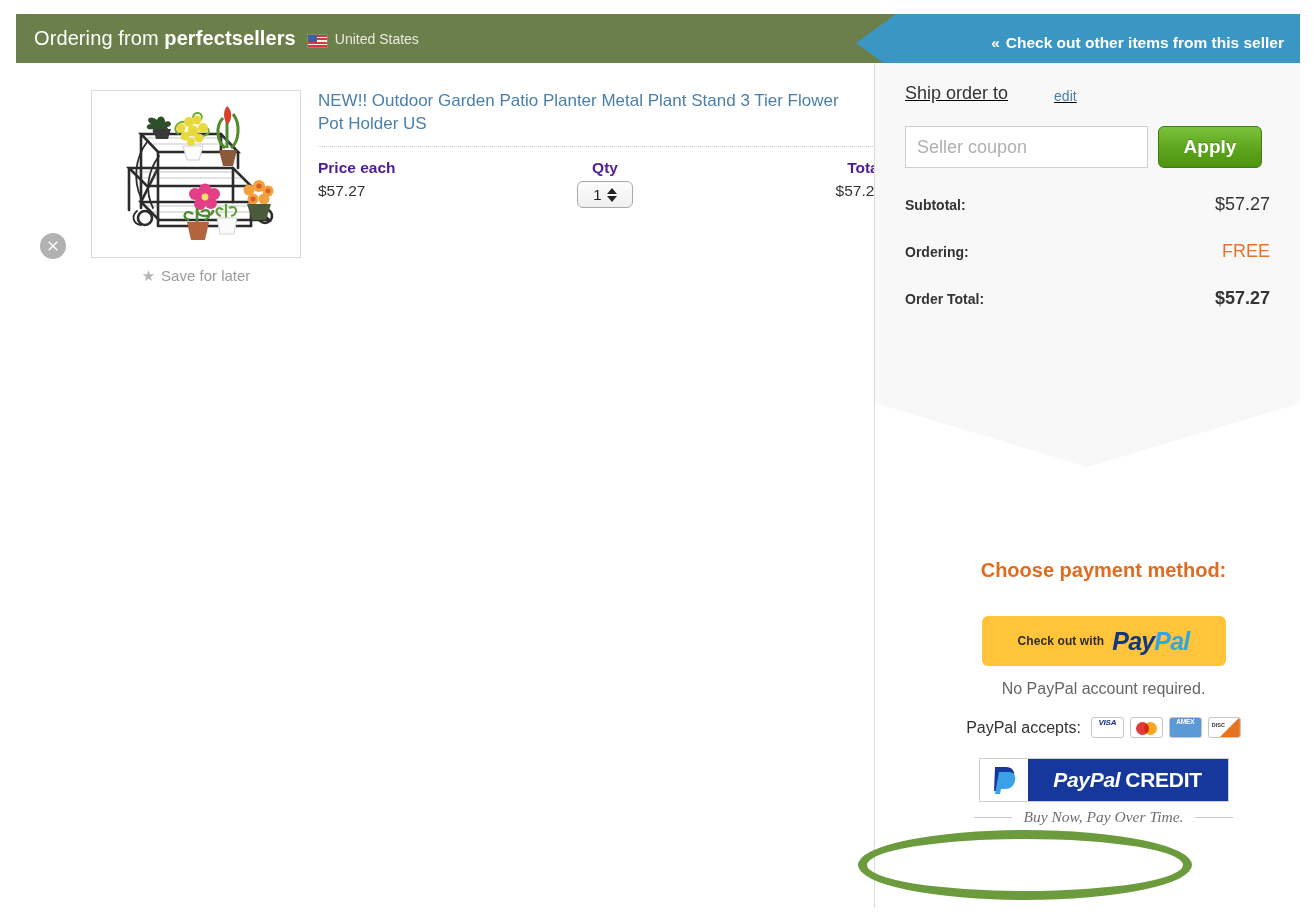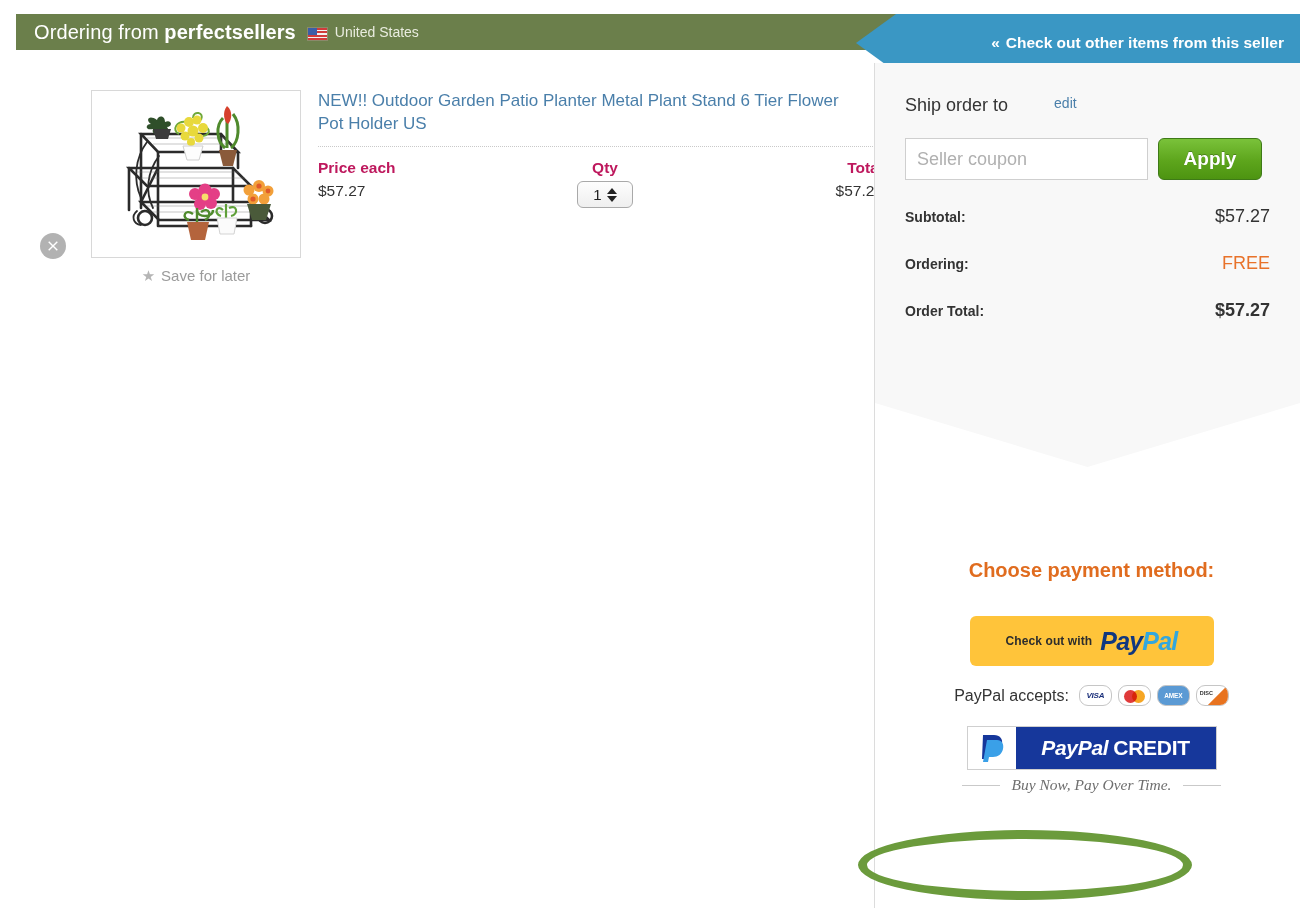--- a/index.html
+++ b/index.html
@@ -11,21 +11,21 @@
   }
   .page { position: relative; width: 1316px; height: 922px; background:#fff; }
 
   
   .header-row {
     position: absolute; left: 16px; top: 14px;
     width: 1284px; height: 49px;
   }
   .seller-bar {
     position: absolute; left: 0; top: 0;
-    width: 880px; height: 36px;
+    width: 880px; height: 49px;
     background: #6b7f4b;
     display: flex; align-items: center;
     padding-left: 18px;
   }
   .seller-bar .ord-text {
     color: #ffffff; font-size: 20px; letter-spacing: .1px;
   }
   .seller-bar .ord-text b { font-weight: bold; }
   .flag-icon {
     display: inline-block; width: 21px; height: 14px;
@@ -91,21 +91,21 @@
   }
   .dotted-sep {
     margin-top:11px; border-top:1px dotted #c9c9c9; width:565px;
   }
   .price-row {
     margin-top:12px; width:565px; position:relative; height:58px;
   }
   .col-price { position:absolute; left:0; top:0; }
   .col-qty { position:absolute; left:232px; top:0; text-align:center; width:110px;}
   .col-total { position:absolute; right:0; top:0; text-align:right; }
-  .col-head { font-size:15.5px; font-weight:bold; color:#be185d; }
+  .col-head { font-size:15.5px; font-weight:bold; color:#4c1d95; }
   .col-val { font-size:15.5px; color:#333; margin-top:5px; }
   .col-total .col-val { font-weight:normal; }
 
   .qty-stepper {
     margin:4px auto 0; width:56px; height:27px;
     border:1px solid #a9a9a9; border-radius:6px;
     background:linear-gradient(to bottom,#fdfdfd,#efefef);
     display:flex; align-items:center; justify-content:center; gap:5px;
     cursor:pointer;
   }
@@ -121,21 +121,21 @@
   
   .summary { position:absolute; left:858px; top:0; width:426px; height:845px;
              border-left:1px solid #dcdcdc; }
   .totals-panel {
     position:absolute; left:0; top:0; width:425px; height:404px;
     background:#f8f8f8;
     clip-path: polygon(0 0, 100% 0, 100% 340px, 50% 404px, 0 340px);
   }
   .panel-inner { position:absolute; left:0; top:0; width:425px; padding:0 30px; }
 
-  .ship-row { display:flex; align-items:flex-start; padding-top:32px; }
+  .ship-row { display:flex; align-items:flex-end; padding-top:20px;text-decoration:underline; }
   .ship-label { font-size:18px; color:#333; }
   .edit-link { font-size:14px; color:#4a7faa; margin-left:46px; cursor:pointer; }
 
   .coupon-row { display:flex; align-items:center; margin-top:22px; gap:10px; }
   .coupon-input {
     width:243px; height:42px; border:1px solid #cfcfcf; background:#fff;
     font-size:18px; color:#333; padding:0 11px;
     font-family:"Liberation Sans", sans-serif;
   }
   .coupon-input::placeholder { color:#b0b0b0; }
@@ -148,43 +148,43 @@
   }
 
   .tot-row { display:flex; justify-content:space-between; align-items:baseline; margin-top:26px; }
   .tot-label { font-size:14px; font-weight:bold; color:#333; }
   .tot-val { font-size:18px; font-weight:bold; color:#333; }
   .tot-val.free { color:#e8722a; font-weight:normal; }
   .tot-val.plain { font-weight:normal; }
 
   
   .pay-section {
-    position:absolute; left:4px; top:412px; width:425px;
+    position:absolute; left:16px; top:412px; width:425px;
     text-align:center; padding:0 20px;
   }
   .pay-title { font-size:20px; font-weight:bold; color:#e06c1f; margin-top:84px; }
 
   .pp-btn {
     margin:34px auto 0; width:244px; height:50px;
     background:#ffc43a; border-radius:6px; border:none; cursor:pointer;
     display:flex; align-items:center; justify-content:center; gap:8px;
   }
   .pp-btn .ck { font-size:12px; font-weight:bold; color:#2d2d2d; letter-spacing:.1px; }
   .pp-logo { font-size:25px; font-weight:bold; letter-spacing:-.8px; }
   .pp-logo .pay { color:#11377f; font-style:italic; }
   .pp-logo .pal { color:#33a7dd; font-style:italic; }
 
   .pp-note { font-size:16px; color:#666; margin-top:14px; }
 
   .accepts-row {
     margin-top:19px; display:flex; align-items:center; justify-content:center; gap:6px;
   }
   .accepts-label { font-size:16px; color:#333; margin-right:4px; }
-  .card { width:33px; height:21px; border-radius:9px; border:1px solid #c6c6c6;
-          display:flex; align-items:center; justify-content:center; overflow:hidden; }
+  .card { width:33px; height:21px; border-radius:3px; border:1px solid #c6c6c6;
+          display:flex; align-items:flex-start; justify-content:center; overflow:hidden; }
   .card-visa { background:#fff; }
   .card-visa span { font-size:8px; font-weight:bold; font-style:italic; color:#1a2f7a; letter-spacing:-.2px;}
   .card-mc { background:#fff; position:relative; }
   .card-mc::before, .card-mc::after {
     content:""; position:absolute; top:4px; width:13px; height:13px; border-radius:50%;
   }
   .card-mc::before { left:5px; background:#e03a3a; }
   .card-mc::after { left:13px; background:#f6a623; mix-blend-mode:multiply; }
   .card-amex { background:#5b9ad4; }
   .card-amex span { font-size:6.5px; font-weight:bold; color:#fff; letter-spacing:-.2px;}
@@ -351,21 +351,21 @@
             </g>
           </svg>
         </div>
         <div class="save-later">
           <span class="star">★</span>
           <span>Save for later</span>
         </div>
       </div>
 
       <div class="item-detail">
-        <div class="item-title">NEW!! Outdoor Garden Patio Planter Metal Plant Stand 6 Tier Flower Pot Holder US</div>
+        <div class="item-title">NEW!! Outdoor Garden Patio Planter Metal Plant Stand 3 Tier Flower Pot Holder US</div>
         <div class="dotted-sep"></div>
 
         <div class="price-row">
           <div class="col-price">
             <div class="col-head">Price each</div>
             <div class="col-val">$57.27</div>
           </div>
 
           <div class="col-qty">
             <div class="col-head">Qty</div>
@@ -421,20 +421,21 @@
 
       <div class="pay-section">
 
         <div class="pay-title">Choose payment method:</div>
 
         <button class="pp-btn">
           <span class="ck">Check out with</span>
           <span class="pp-logo"><span class="pay">Pay</span><span class="pal">Pal</span></span>
         </button>
 
+        <div class="pp-note">No PayPal account required.</div>
 
         <div class="accepts-row">
           <span class="accepts-label">PayPal accepts:</span>
           <span class="card card-visa">
               <span>VISA</span>
             </span>
           <span class="card card-mc"></span>
           <span class="card card-amex">
               <span>AMEX</span>
             </span>

